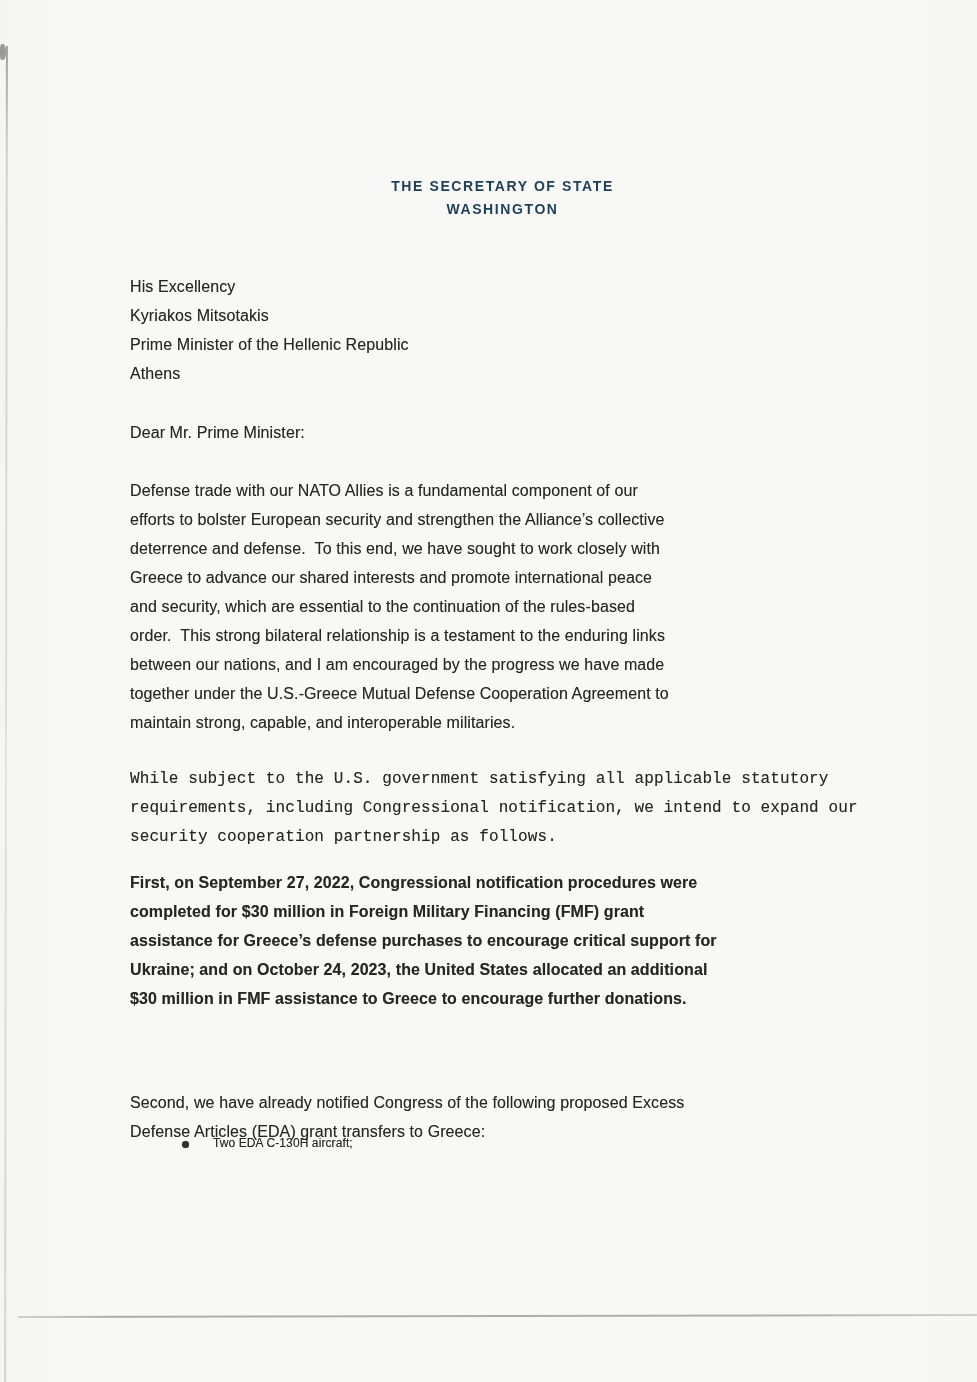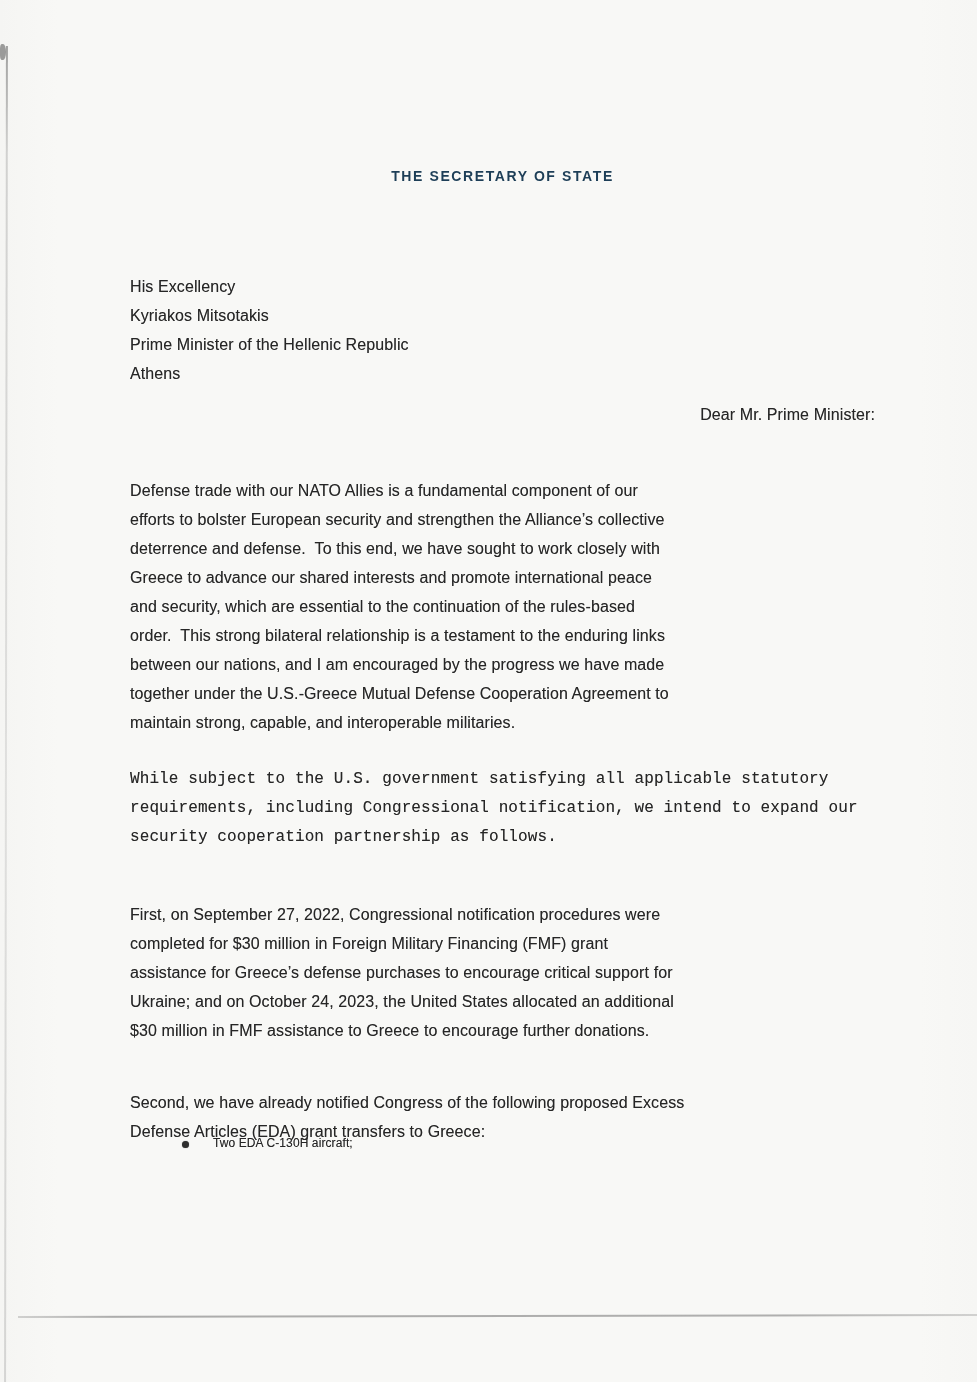--- a/index.html
+++ b/index.html
@@ -53,21 +53,21 @@
     background: linear-gradient(90deg,
       rgba(120,120,120,0.30) 0%,
       rgba(110,110,110,0.55) 10%,
       rgba(115,115,115,0.55) 80%,
       rgba(140,140,140,0.35) 100%);
     transform: rotate(-0.12deg);
   }
   
   .letterhead {
     position: absolute;
-    top: 165px;
+    top: 175px;
     left: 0;
     width: 100%;
     padding-left: 28px;
     box-sizing: border-box;
     text-align: center;
     font-weight: bold;
     font-size: 14px;
     line-height: 23px;
     letter-spacing: 1.6px;
     color: #1d3e57;
@@ -77,24 +77,24 @@
     position: absolute;
     left: 130px;
     width: 745px;
     font-size: 16px;
     line-height: 29px;
     letter-spacing: 0.1px;
     white-space: pre-wrap;
     text-shadow: 0 0 0.5px rgba(50,50,50,0.45);
   }
   .recipient   { top: 272px; }
-  .salutation  { top: 400px; text-align: right; }
+  .salutation  { top: 418px; }
   .paragraph-1 { top: 476px; }
   .paragraph-2 { top: 765px; font-family: Liberation Mono, monospace; }
-  .paragraph-3 { top: 900px; }
+  .paragraph-3 { top: 868px; font-weight: bold; }
   .paragraph-4 { top: 1064px; margin-top: 24px; }
   .bullet-list {
     position: absolute;
     left: 142px;
     top: 1112px;
     width: 745px;
     margin: 16px;
     padding: 0;
     list-style: none;
     font-size: 12px;
@@ -121,20 +121,21 @@
 <body>
 
 <div class="page">
 
   <div class="scan-smudge-topleft"></div>
   <div class="scan-line-left"></div>
   <div class="scan-line-bottom"></div>
 
   <div class="letterhead">
     <div>THE SECRETARY OF STATE</div>
+    <div>WASHINGTON</div>
   </div>
 
   <div class="textblock recipient">His Excellency
 Kyriakos Mitsotakis
 Prime Minister of the Hellenic Republic
 Athens</div>
 
   <div class="textblock salutation">Dear Mr. Prime Minister:</div>
 
   <div class="textblock paragraph-1">Defense trade with our NATO Allies is a fundamental component of our

